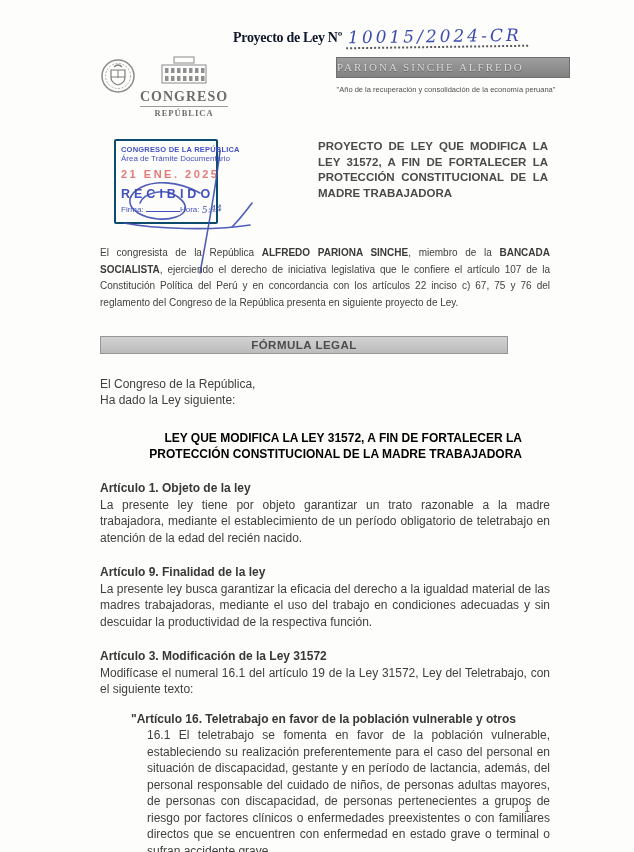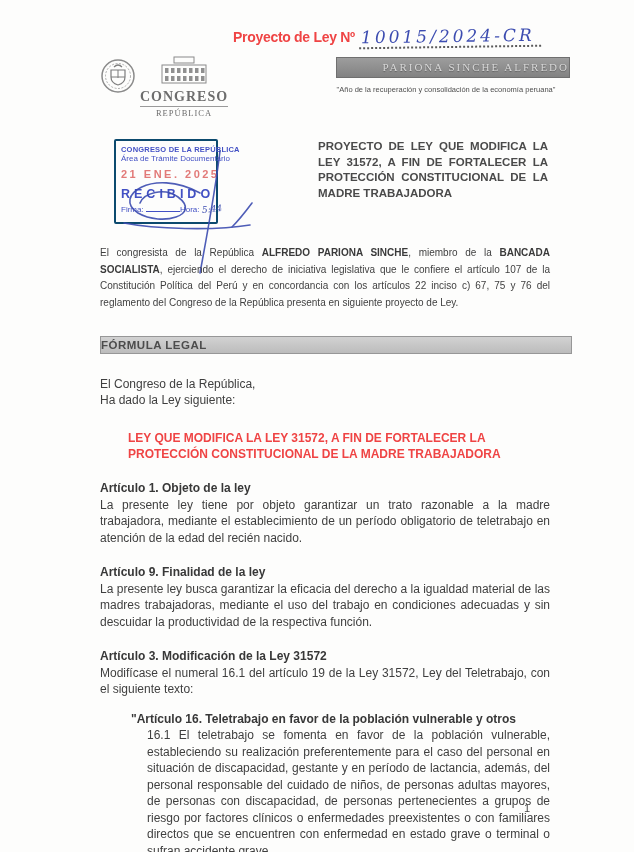--- a/index.html
+++ b/index.html
@@ -11,22 +11,22 @@
     margin: 0 auto;
     background: #fdfdfc;
     font-family: "Liberation Sans", sans-serif;
     color: #3f3f3f;
     overflow: hidden;
   }
 
   
   .pl-line { position: absolute; top: 26px; left: 233px; white-space: nowrap; }
   .pl-label {
-    font-family: Liberation Sans, sans-serif;
-    font-weight: 700; font-size: 14px; color: #ef4444;
+    font-family: Liberation Serif, serif;
+    font-weight: 700; font-size: 14px; color: #0f172a;
     letter-spacing: -0.3px;
   }
   .pl-number {
     display: inline-block;
     font-family: "DejaVu Serif", serif;
     font-style: italic; font-weight: 500;
     font-size: 17px; color: #3c4cb0;
     letter-spacing: 3px;
     border-bottom: 2px dotted #5a5a5a;
     padding: 0 6px 0 2px;
@@ -34,33 +34,33 @@
   }
 
   
   .badge {
     position: absolute; top: 57px; left: 336px; width: 234px; height: 21px;
     background: linear-gradient(#9d9d9d, #828282);
     border: 1px solid #6f6f6f;
     color: #d8d8d8;
     font-family: "Liberation Serif", serif;
     font-size: 11px; letter-spacing: 2px;
-    text-align: right; line-height: 19px;
+    text-align: left; line-height: 19px;
     text-shadow: 0 1px 1px #5f5f5f;
   }
   .year-quote {
     position: absolute; top: 85px; left: 320px; width: 252px;
     font-size: 7.5px; color: #4f4f4f; text-align: center;
   }
 
   
   .logo { position: absolute; top: 56px; left: 100px; display: flex; align-items: flex-start; gap: 4px; }
   .logo-text { text-align: center; font-family: "Liberation Serif", serif; color: #6d6d6d; }
   .logo-text .l1 { font-size: 14px; letter-spacing: 1px; font-weight: 700; margin-top: 1px; }
-  .logo-text .l2 { font-size: 8.5px; letter-spacing: 1px; font-weight: 400; border-top: 1px solid #9a9a9a; margin-top: 1px; padding-top: 1px; }
+  .logo-text .l2 { font-size: 8.5px; letter-spacing: 1px; font-weight: 700; border-top: 1px solid #9a9a9a; margin-top: 1px; padding-top: 1px; }
 
   
   .stamp {
     position: absolute; top: 139px; left: 114px; width: 104px; height: 85px;
     border: 2px solid #0c4a6e; border-radius: 2px;
     padding: 4px 5px 3px 5px;
     color: #4250c4; text-align: center;
     background: transparent;
   }
   .stamp .s1 { font-size: 7.5px; font-weight: 700; letter-spacing: 0.2px; white-space: nowrap; }
@@ -87,35 +87,35 @@
 
   
   .intro {
     position: absolute; top: 245px; left: 100px; width: 450px;
     font-size: 10px; line-height: 16.5px; text-align: justify;
   }
   .intro b { color: #3a3a3a; }
 
   
   .formula-bar {
-    position: absolute; top: 336px; left: 100px; width: 472px; height: 18px;
+    position: absolute; top: 336px; left: 100px; width: 408px; height: 18px;
     background: linear-gradient(#d2d2d2, #bcbcbc);
     border: 1px solid #979797;
-    font-weight: 700; font-size: 11.5px;
+    text-align: center; font-weight: 700; font-size: 11.5px;
     line-height: 16px; color: #4c4c4c; letter-spacing: 0.5px;
   }
 
   
   .preamble { position: absolute; top: 377px; left: 100px; font-size: 12px; line-height: 15.5px; }
 
   
   .content { position: absolute; top: 430px; left: 100px; width: 450px; }
   .law-title {
     font-weight: 700; font-size: 12px; line-height: 16px;
-    text-align: left; padding: 0 28px; color: #ef4444;
+    text-align: right; padding: 0 28px; color: #000000;
   }
   .article { margin-top: 18px; }
   .article h3 { font-size: 12px; font-weight: 700; color: #383838; line-height: 16.5px; }
   .article p { font-size: 12px; line-height: 16.5px; text-align: justify; }
   .quote-block { margin-top: 13px; margin-left: 31px; }
   .quote-block h3 { font-size: 12px; font-weight: 700; color: #383838; line-height: 16.5px; }
   .quote-block p { font-size: 12px; line-height: 16.5px; text-align: justify; margin-left: 16px; }
 
   .page-num { position: absolute; top: 802px; left: 524px; font-size: 11px; color: #4a4a4a; }
 </style>

